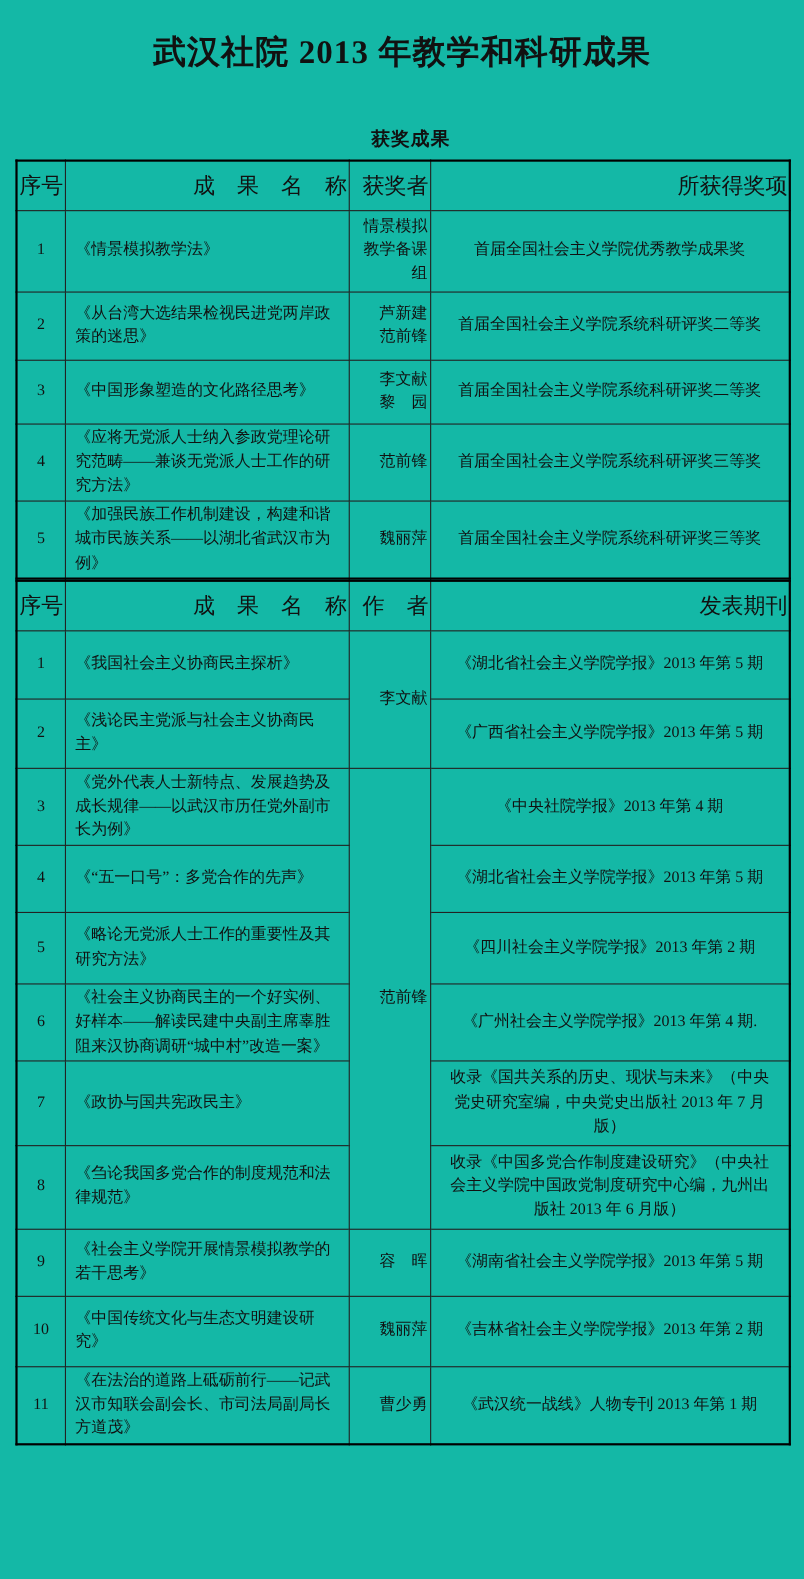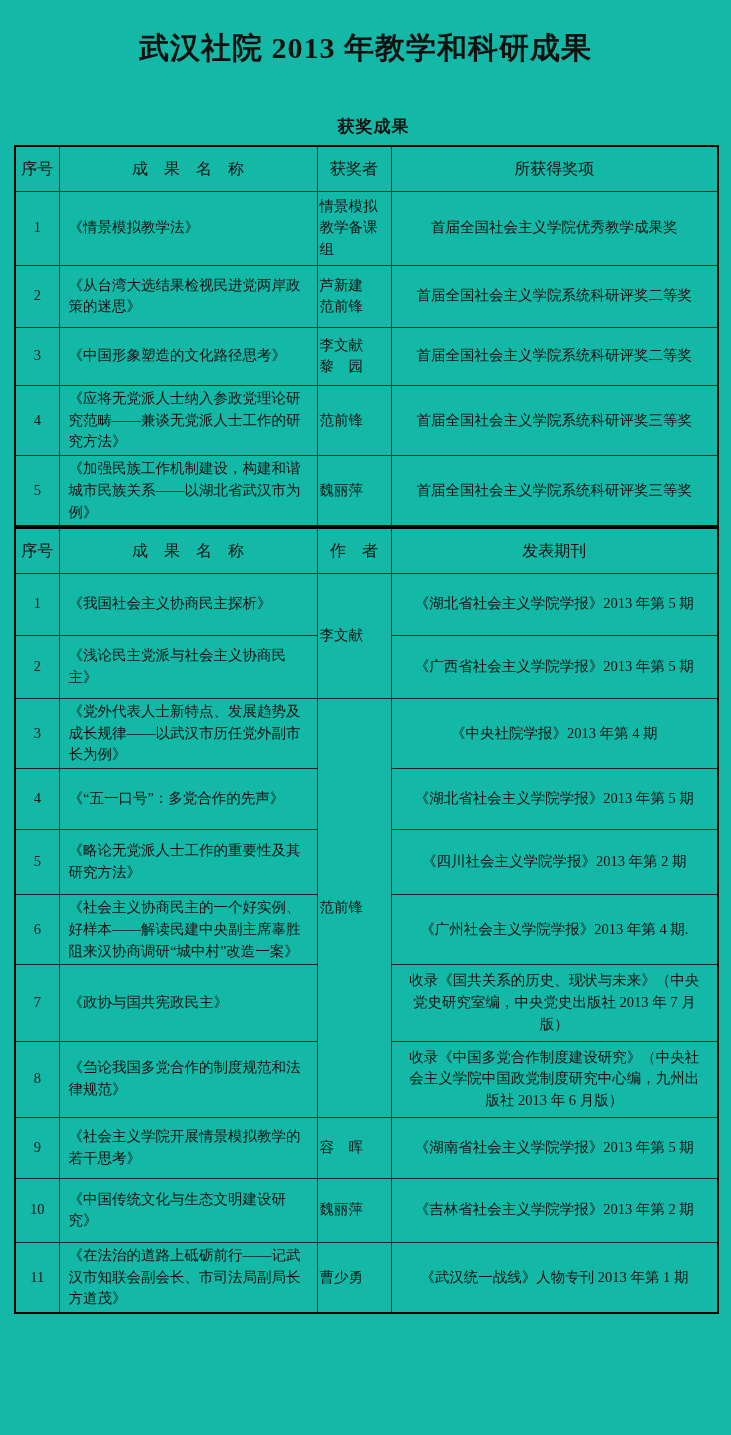--- a/index.html
+++ b/index.html
@@ -47,27 +47,27 @@
     font-weight: normal;
     overflow: hidden;
   }
   col.c-no     { width: 44px;  }
   col.c-name   { width: 258px; }
   col.c-person { width: 74px;  }
   col.c-detail { width: 327px; }
   .th-cell {
     font-family: "Liberation Sans", "DejaVu Sans", sans-serif;
     font-weight: 600;
-    text-align: center;
-    font-size: 16px;
+    text-align: right;
+    font-size: 20px;
     margin-left: 32px;
   }
   .cell-no     { text-align: center; }
   .cell-name   { text-align: left; padding: 2px 9px; }
-  .cell-person { text-align: left; white-space: pre-line; padding: 4px 2px; }
+  .cell-person { text-align: right; white-space: pre-line; padding: 4px 2px; }
   .cell-detail { text-align: center; padding: 5px 13px; }
 </style>
 </head>
 <body>
 
 <div class="page">
 
   <h1 class="doc-title">武汉社院 2013 年教学和科研成果</h1>
 
   <h2 class="section-title first">获奖成果</h2>

